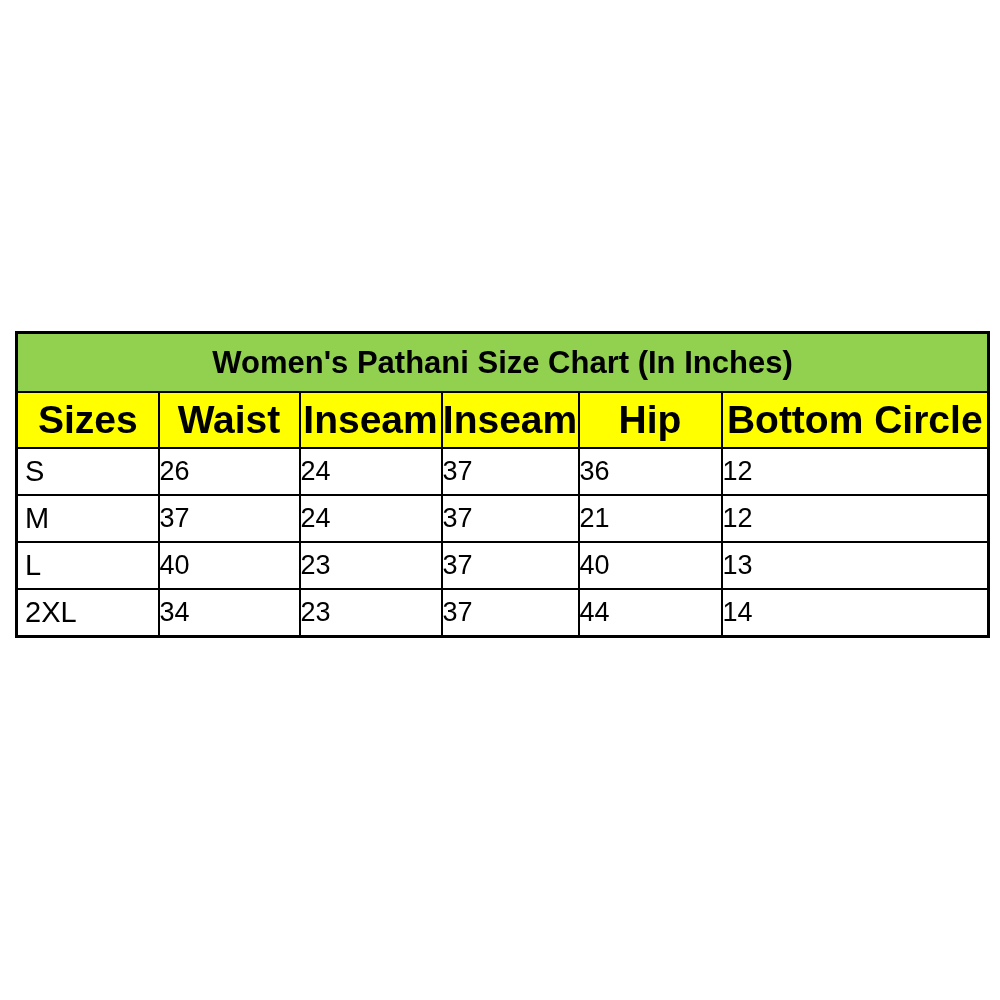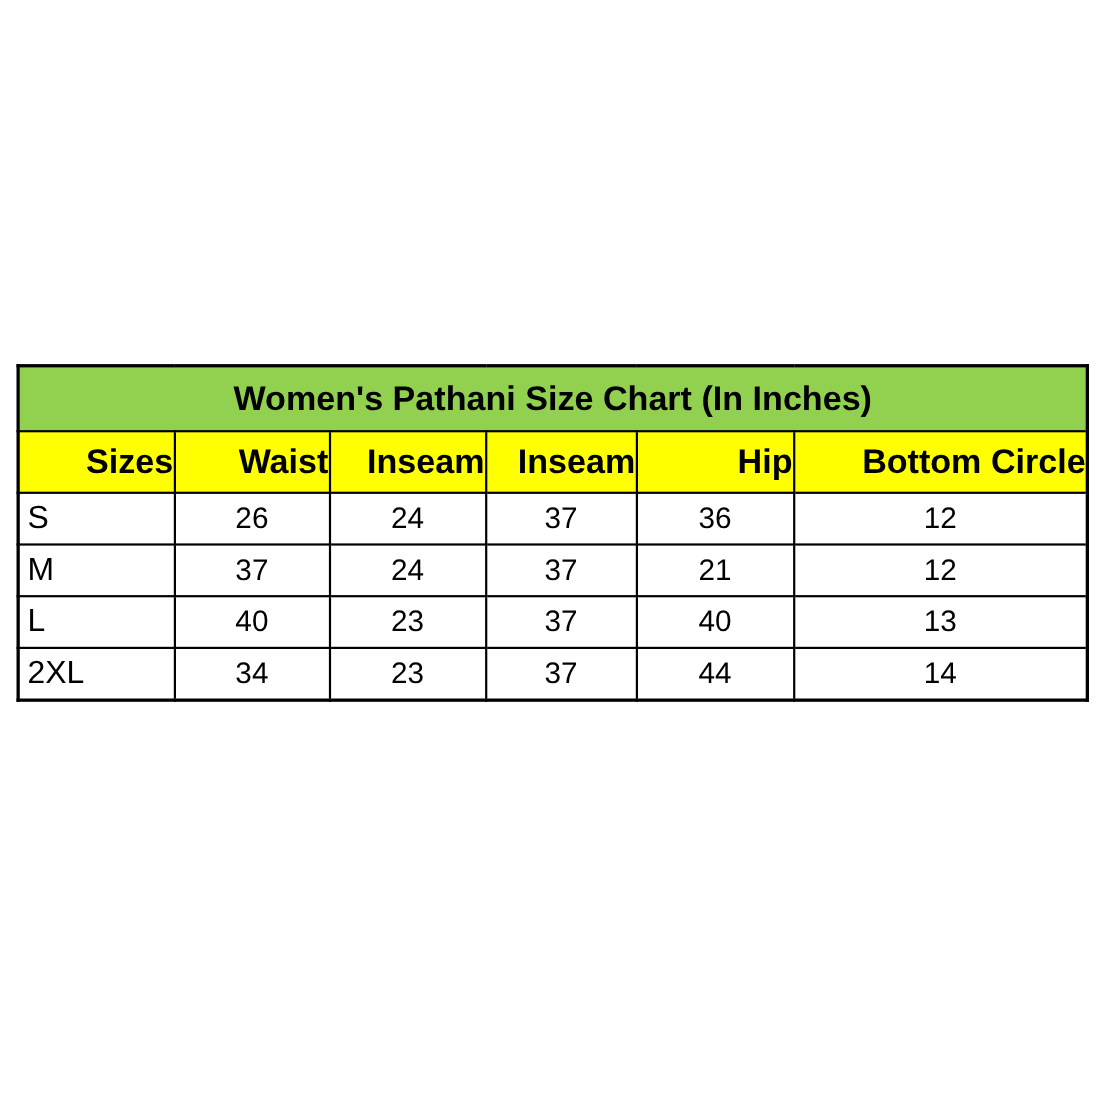--- a/index.html
+++ b/index.html
@@ -41,40 +41,39 @@
     height: 57px;
     text-align: center;
     vertical-align: middle;
     font-weight: bold;
     font-size: 31px;
     letter-spacing: 0px;
   }
   .head-cell {
     background: #ffff00;
     height: 54px;
-    text-align: right;
+    text-align: center;
     vertical-align: middle;
     font-weight: bold;
-    font-size: 31px;
+    font-size: 39px;
     padding-left: 7px;
   }
   .data-row td {
     background: #ffffff;
     height: 45px;
     vertical-align: middle;
     font-size: 27px;
     font-weight: normal;
   }
   .data-row td.size-col {
     text-align: left;
     padding-left: 7px;
     font-size: 29px;
   }
   .data-row td.num-col {
-    text-align: center;
   }
 </style>
 </head>
 <body>
 
 <div class="canvas">
   <div class="size-table-wrap">
     <table class="size-chart">
       <colgroup>
         <col style="width:142px">

